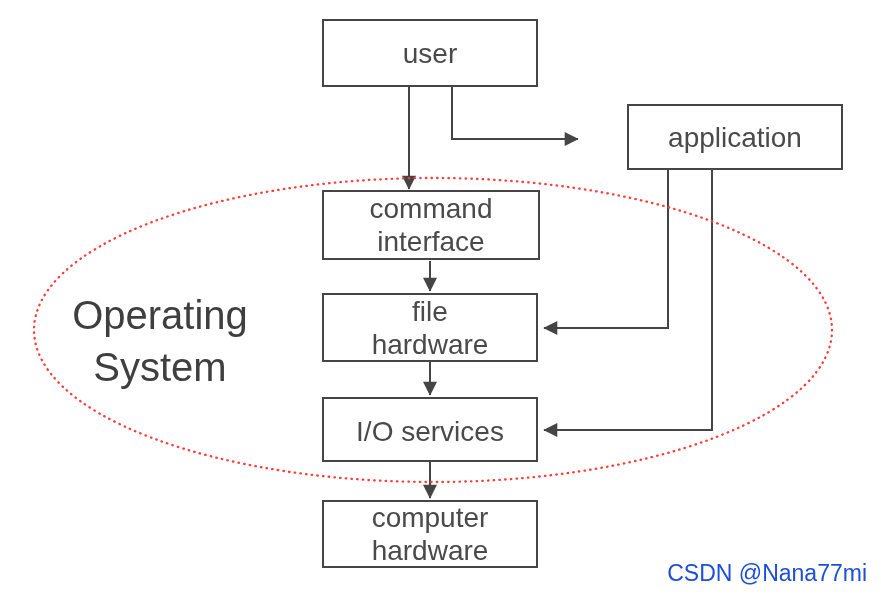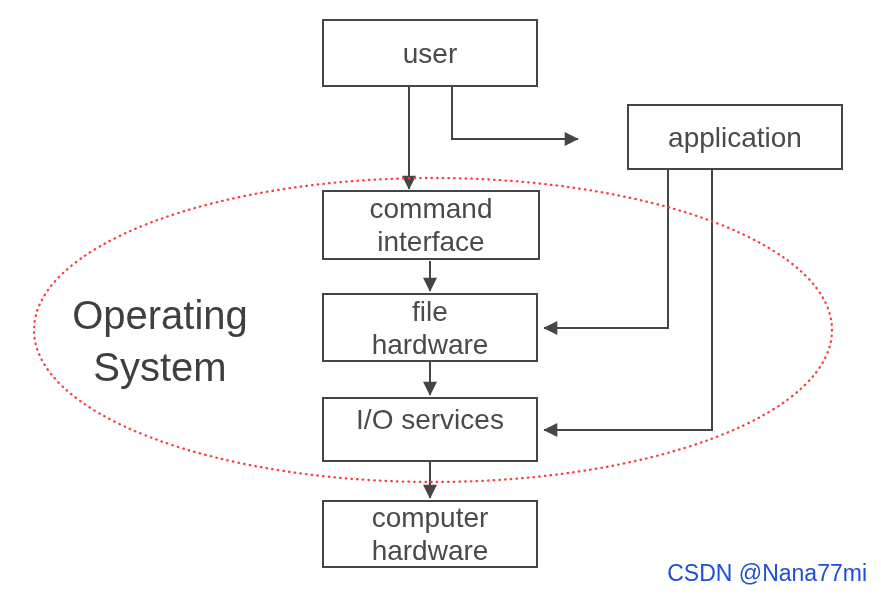--- a/index.html
+++ b/index.html
@@ -19,21 +19,21 @@
     color:#4a4a4a;
     font-size:28px;
     line-height:33px;
     text-align:center;
     display:flex;
     flex-direction:column;
     align-items:center;
     justify-content:center;
     z-index:2;
   }
-  .node.top-align{justify-content:flex-start;padding-top:4px;}
+  .node.top-align{justify-content:flex-start;padding-top:16px;}
   .node-user{left:322px;top:19px;width:216px;height:68px;justify-content:center;}
   .node-app{left:582px;top:104px;width:216px;height:66px;margin-left:45px;}
   .node-cmd{left:322px;top:190px;width:218px;height:70px;}
   .node-file{left:322px;top:293px;width:216px;height:69px;}
   .node-io{left:322px;top:397px;width:216px;height:65px;}
   .node-hw{left:322px;top:500px;width:216px;height:68px;}
   .region-label{
     position:absolute;
     left:48px;top:289px;width:224px;
     z-index:2;

